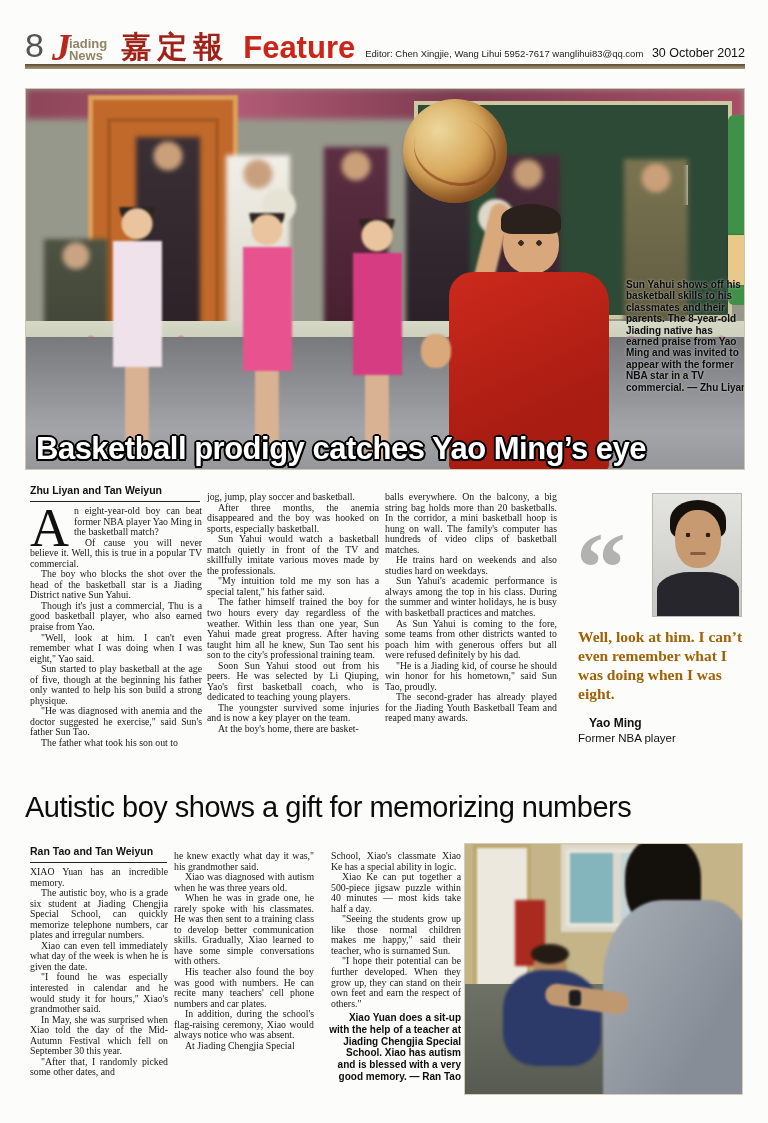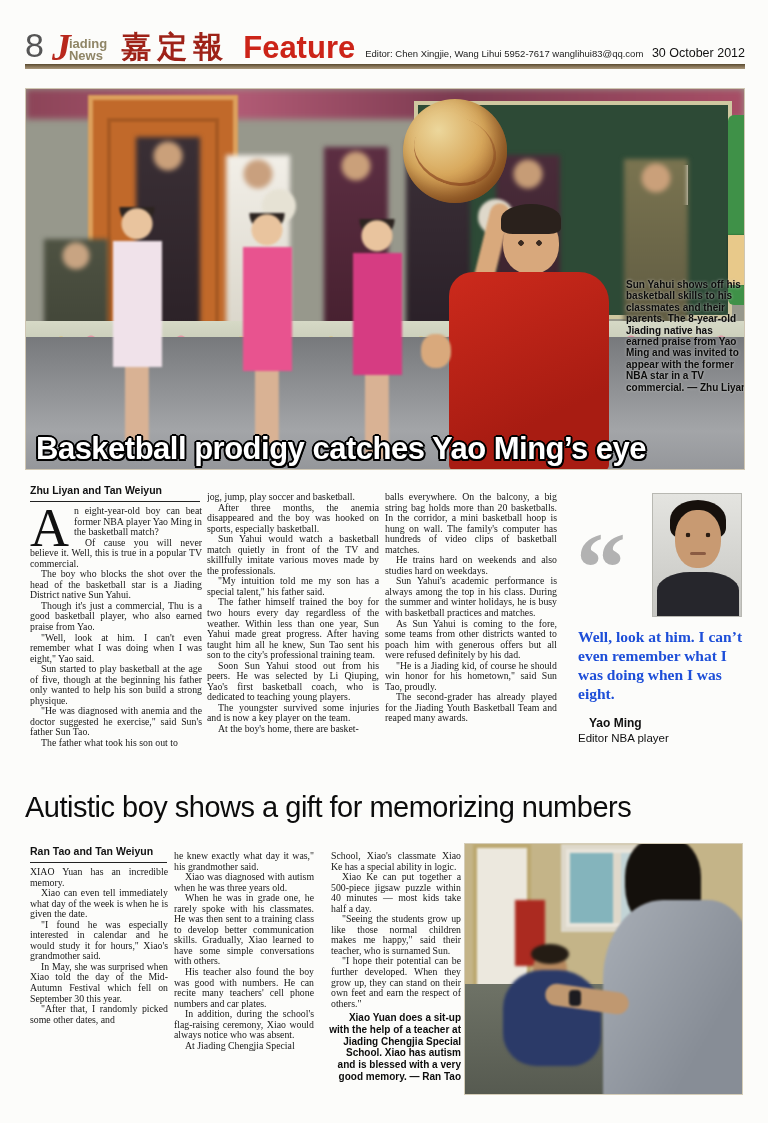--- a/index.html
+++ b/index.html
@@ -78,21 +78,21 @@
   .yao-hair{position:absolute;left:17px;top:6px;width:56px;height:40px;border-radius:50% 50% 30% 30%;background:#16100c;}
   .yao-face{position:absolute;left:22px;top:16px;width:46px;height:58px;border-radius:46%;background:#c89a72;}
   .yao-face::before{content:"";position:absolute;left:8px;top:22px;width:30px;height:6px;
       background:radial-gradient(circle at 5px 3px,#2a1c12 0 2px,transparent 2.6px),
                  radial-gradient(circle at 25px 3px,#2a1c12 0 2px,transparent 2.6px);}
   .yao-face::after{content:"";position:absolute;left:15px;top:42px;width:16px;height:3px;border-radius:2px;background:#8a5b42;}
   .yao-shirt{position:absolute;left:4px;bottom:-2px;width:82px;height:46px;border-radius:40% 40% 0 0;background:#26262c;}
   .quote-marks{position:absolute;left:576px;top:518px;font:700 100px/1 "Liberation Serif",serif;
       color:#b2b2b2;letter-spacing:-10px;}
   .pull-quote{position:absolute;left:578px;top:627px;width:166px;
-      font:700 15.5px/19px "Liberation Serif",serif;color:#1d4ed8;}
+      font:700 15.5px/19px "Liberation Serif",serif;color:#a16207;}
   .quote-name{position:absolute;left:589px;top:716px;font:700 12px/1.2 "Liberation Sans",sans-serif;color:#111;}
   .quote-role{position:absolute;left:578px;top:732px;font:400 11.5px/1.2 "Liberation Sans",sans-serif;color:#111;}
   
   .headline2{position:absolute;left:25px;top:792px;width:720px;text-align:left;
       font:400 29px/1.1 "Liberation Sans",sans-serif;color:#0c0c0c;letter-spacing:-0.5px;}
   
   .photo2{position:absolute;left:464px;top:843px;width:279px;height:252px;overflow:hidden;
       background:#c4b488;border:1px solid #d5cdb8;box-sizing:border-box;}
   .p2-door{position:absolute;left:8px;top:0;width:58px;height:152px;background:#ece8de;border:4px solid #bca870;box-sizing:border-box;filter:blur(1px);}
   .p2-bin{position:absolute;left:50px;top:56px;width:30px;height:66px;background:#ab2a20;filter:blur(1.5px);}
@@ -212,27 +212,28 @@
   </div>
 
   <div class="yao-photo">
     <div class="yao-hair"></div>
     <div class="yao-face"></div>
     <div class="yao-shirt"></div>
   </div>
   <div class="quote-marks">“</div>
   <div class="pull-quote">Well, look at him. I can’t even remember what I was doing when I was eight.</div>
   <div class="quote-name">Yao Ming</div>
-  <div class="quote-role">Editor NBA player</div>
+  <div class="quote-role">Former NBA player</div>
 
   <div class="headline2">Autistic boy shows a gift for memorizing numbers</div>
   <div class="byline" style="left:30px;top:845px;width:137px;">Ran Tao and Tan Weiyun</div>
   <div class="col" style="left:30px;top:867px;width:138px;height:254px;">
     <div class="paras">
         <p>XIAO Yuan has an incredible memory.</p>
+        <p>The autistic boy, who is a grade six student at Jiading Chengjia Special School, can quickly memorize telephone numbers, car plates and irregular numbers.</p>
         <p>Xiao can even tell immediately what day of the week is when he is given the date.</p>
         <p>"I found he was especially interested in calendar and he would study it for hours," Xiao's grandmother said.</p>
         <p>In May, she was surprised when Xiao told the day of the Mid-Autumn Festival which fell on September 30 this year.</p>
         <p>"After that, I randomly picked some other dates, and</p>
       </div>
   </div>
   <div class="col cont" style="left:174px;top:851px;width:140px;height:270px;">
     <div class="paras">
         <p>he knew exactly what day it was," his grandmother said.</p>
         <p>Xiao was diagnosed with autism when he was three years old.</p>

